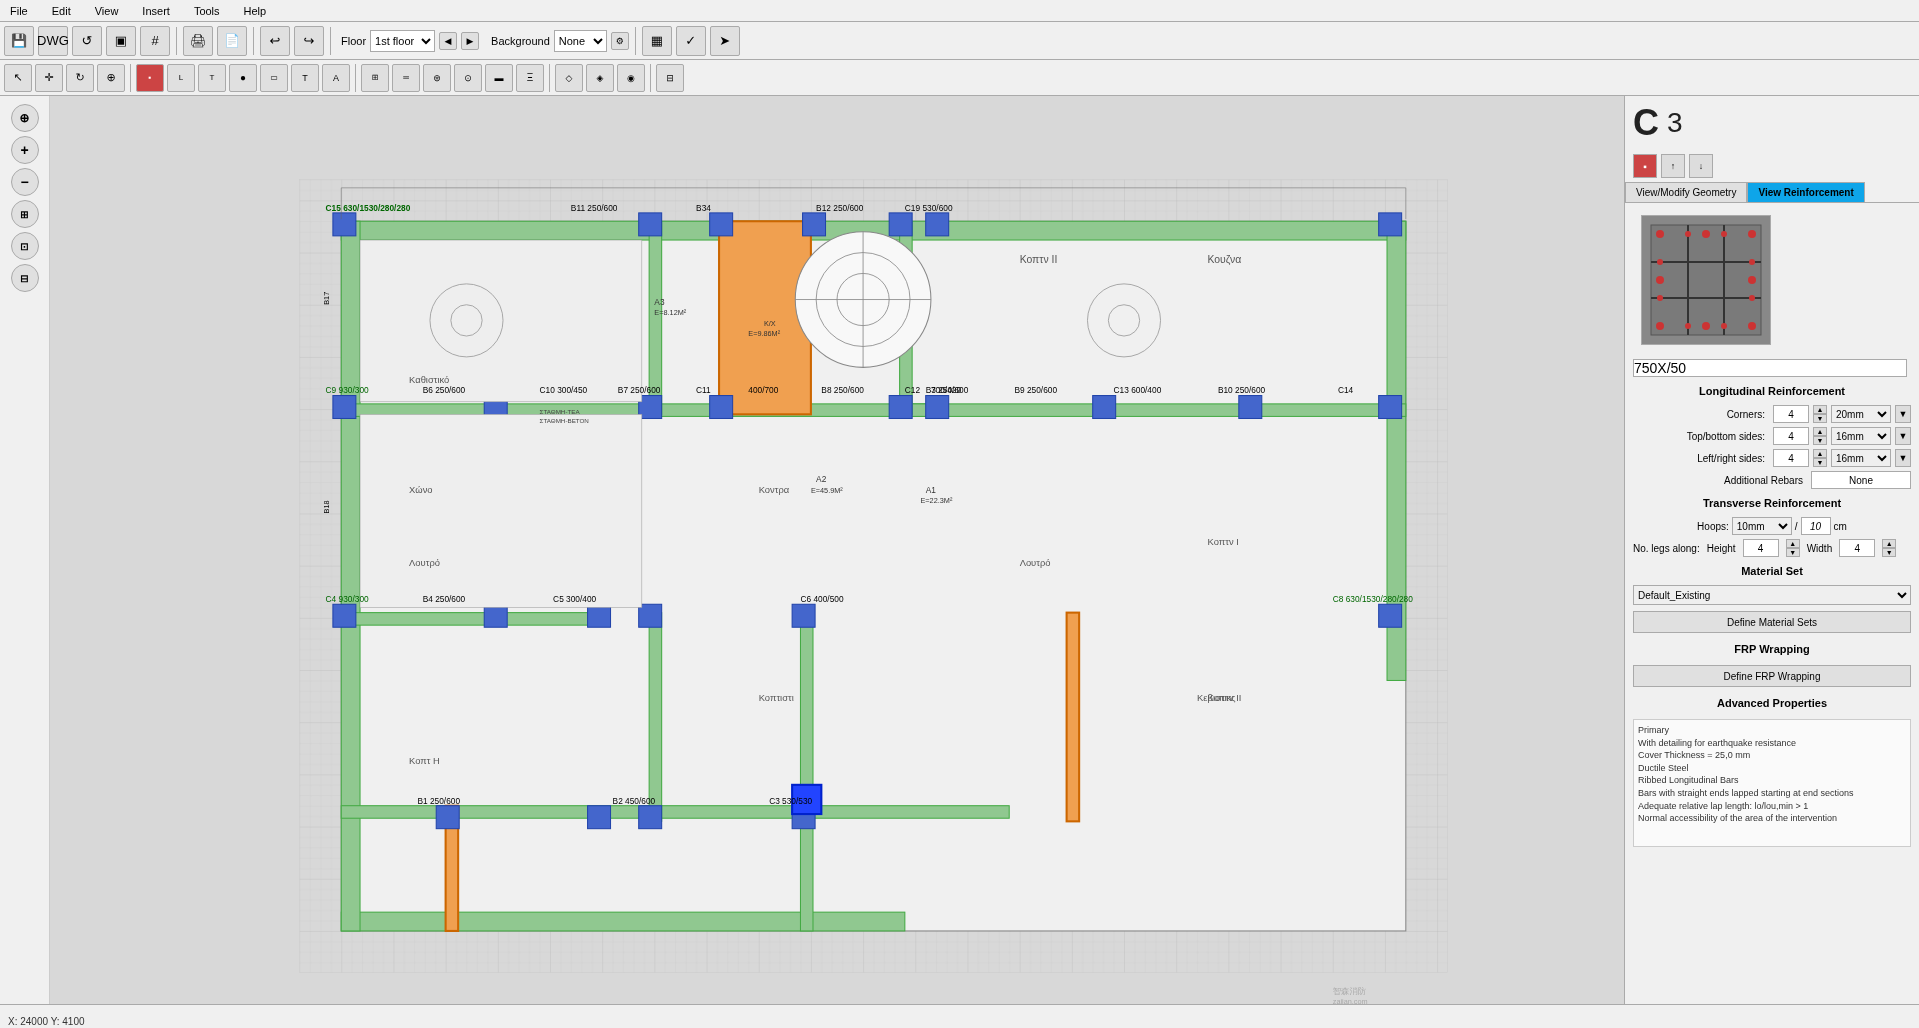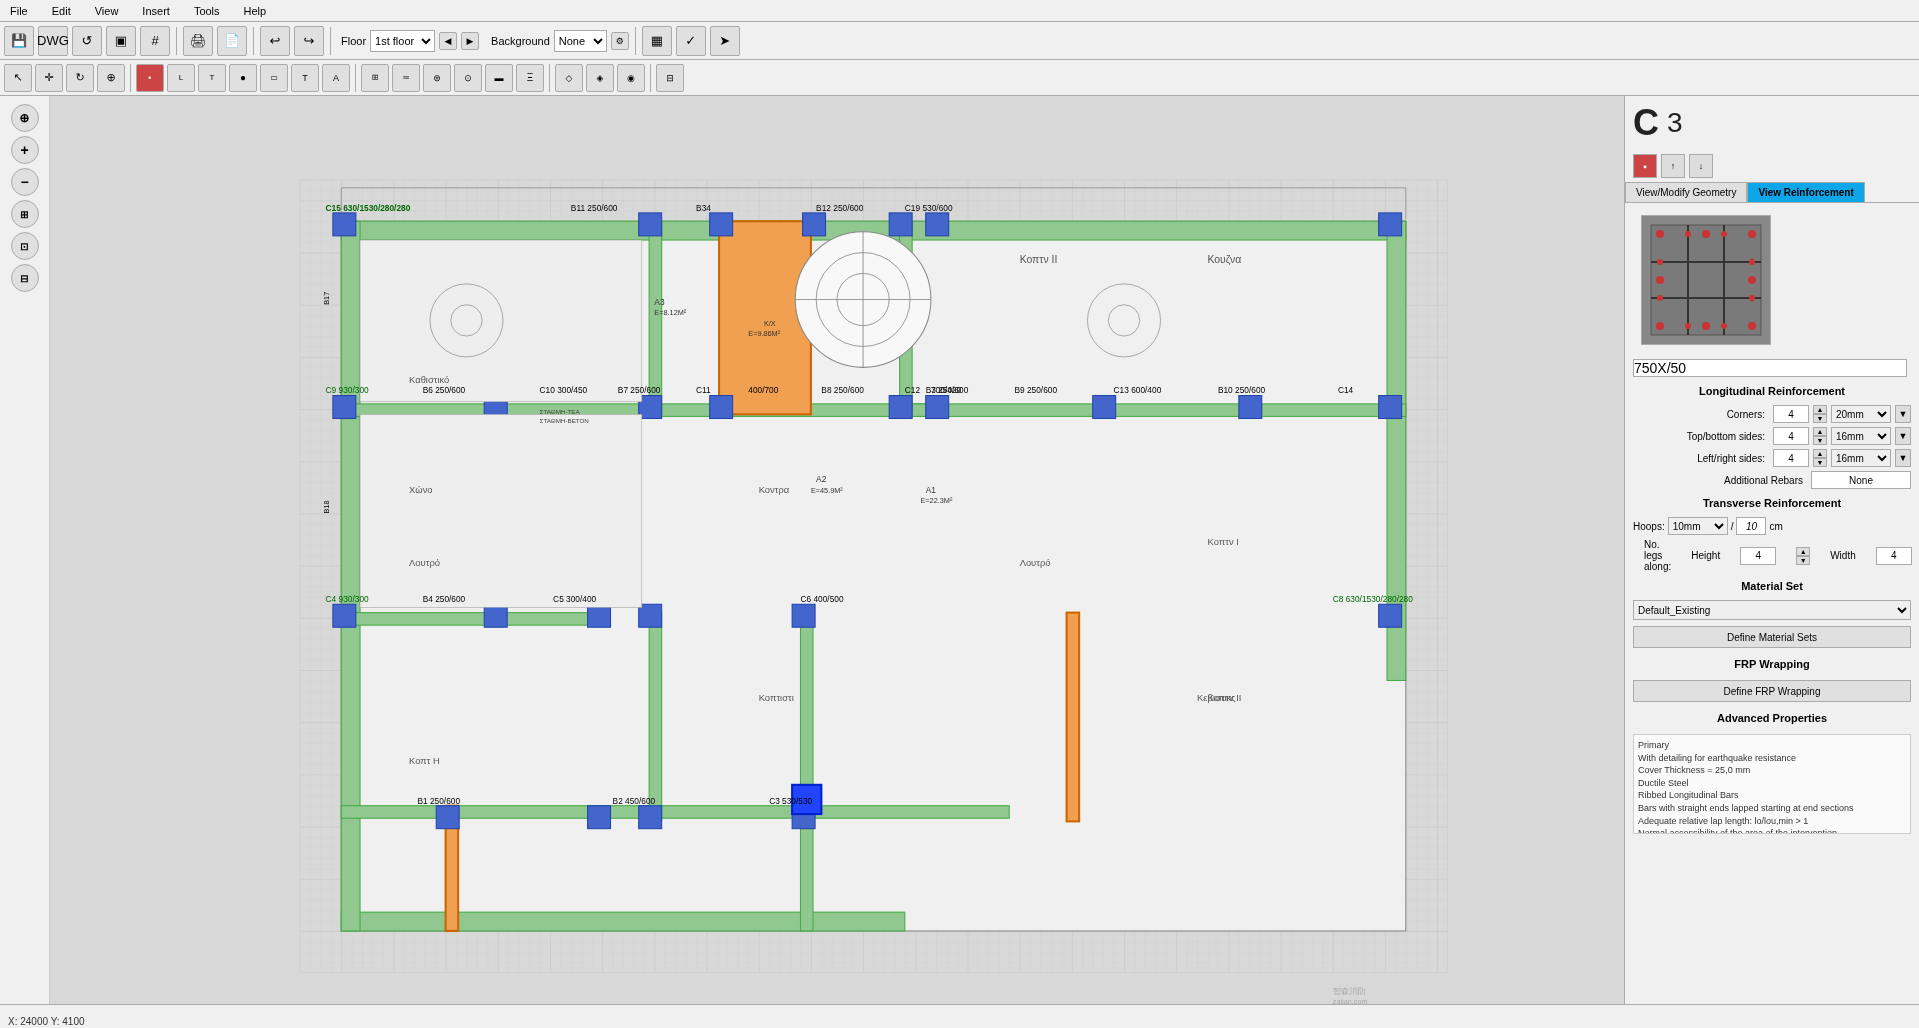--- a/index.html
+++ b/index.html
@@ -46,26 +46,26 @@
     .preview-box { margin: 8px; border: 1px solid #aaa; background: #888; width: 130px; height: 130px; display: flex; align-items: center; justify-content: center; }
     .dim-label { font-size: 10px; margin: 2px 8px; color: #333; }
     .section-title { font-weight: bold; text-align: center; padding: 6px 0; font-size: 11px; }
     .prop-row { display: flex; align-items: center; padding: 2px 8px; gap: 4px; font-size: 10px; }
     .prop-label { flex: 1; text-align: right; padding-right: 4px; }
     .prop-input { width: 36px; height: 18px; border: 1px solid #aaa; text-align: center; font-size: 10px; background: white; }
     .prop-spinner { display: flex; flex-direction: column; }
     .spin-btn { width: 14px; height: 9px; border: 1px solid #aaa; background: #ddd; cursor: pointer; font-size: 7px; display: flex; align-items: center; justify-content: center; }
     .prop-select { height: 18px; font-size: 10px; border: 1px solid #aaa; }
     .wide-btn { width: calc(100% - 16px); margin: 4px 8px; height: 22px; background: #e0e0e0; border: 1px solid #aaa; cursor: pointer; font-size: 10px; }
-    .hoops-row { display: flex; align-items: center; padding: 2px 8px; gap: 3px; font-size: 10px; }
+    .hoops-row { display: flex; align-items: center; padding: 2px 8px; gap: 3px; font-size: 10px; justify-content: center; }
     .hoops-select { height: 18px; font-size: 10px; border: 1px solid #aaa; width: 60px; }
     .hoops-input { width: 30px; height: 18px; border: 1px solid #aaa; text-align: center; font-size: 10px; background: white; font-style: italic; }
-    .legs-row { display: flex; align-items: center; padding: 2px 8px; gap: 20px; font-size: 10px; margin-left: 11px; }
+    .legs-row { display: flex; align-items: center; padding: 2px 8px; gap: 7px; font-size: 10px; }
     .material-select { width: calc(100% - 16px); margin: 2px 8px; height: 20px; font-size: 10px; border: 1px solid #aaa; }
-    .notes-area { margin: 4px 8px; font-size: 9px; color: #333; line-height: 1.4; border: 1px solid #ccc; padding: 4px; background: #fafafa; height: 100px; overflow-y: auto; }
+    .notes-area { margin: 4px 8px; font-size: 9px; color: #333; line-height: 1.4; border: 1px solid #ccc; padding: 4px; background: #fafafa; height: 128px; overflow-y: auto; }
 
     
     #statusbar { height: 24px; background: #f0f0f0; border-top: 1px solid #aaa; display: flex; align-items: center; padding: 16px 8px; font-size: 10px; color: #333; }
 
     
     #plan-svg { position: absolute; top: 0; left: 0; width: 100%; height: 100%; }
   </style>
 </head>
 <body>
 

